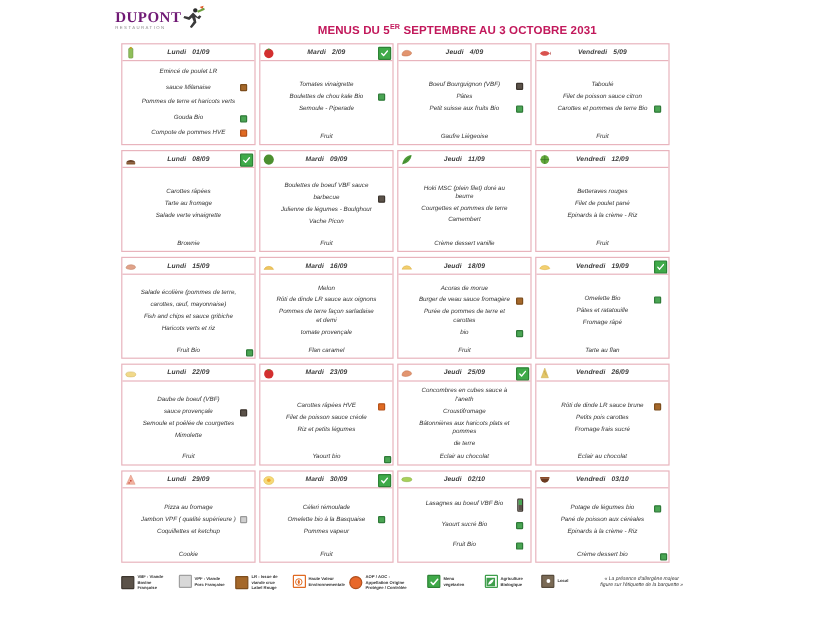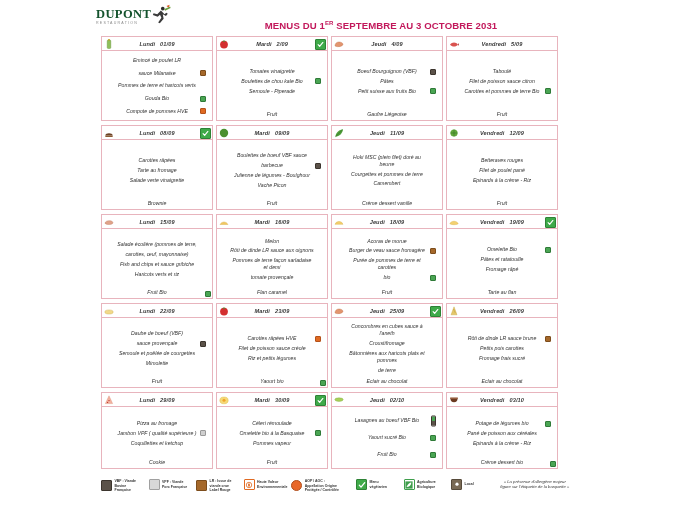--- a/index.html
+++ b/index.html
@@ -28,21 +28,21 @@
     left: 96px;
     top: 8px;
     width: 120px;
     height: 24px;
   }
   .logo-name {
     font-family: "Liberation Serif", serif;
     font-size: 12.5px;
     font-weight: bold;
     letter-spacing: 0.4px;
-    color: #14532d;
+    color: #701a75;
     line-height: 12px;
   }
   .logo-sub {
     font-size: 3.6px;
     letter-spacing: 1.2px;
     color: #8a8a8a;
     margin-top: 1px;
   }
   .logo-runner {
     position: absolute;
@@ -235,21 +235,21 @@
       <div class="logo-name">DUPONT</div>
       <div class="logo-sub">RESTAURATION</div>
       <svg class="logo-runner" viewBox="0 0 24 26">
         <path d="M15 3a2 2 0 1 0 0.01 0z" fill="#2d2d2d"></path>
         <path d="M13 7 L9 11 L5 10 L4.2 12 L9.5 13.8 L12 11.5 L13.5 15 L10 20 L11.8 21 L16 16 L15 11 L18.5 13 L20.5 10.5 L18.8 9.5 L17 11 Z" fill="#3a3a3a"></path>
         <path d="M19 2 L22.5 0.8 L21.6 4 Z" fill="#e05a2b"></path>
         <path d="M16.5 5.5 L23 2.5 L23.6 4.4 L17.6 7.2 Z" fill="#6d9e3f"></path>
       </svg>
     </div>
     <div class="main-title">
-      <span>MENUS DU 1</span><sup>ER</sup><span> SEPTEMBRE AU 3 OCTOBRE 2031</span>
+      <span>MENUS DU 5</span><sup>ER</sup><span> SEPTEMBRE AU 3 OCTOBRE 2031</span>
     </div>
   </div>
 
   <div class="grid" id="grid">
       <div class="week-row r1">
         <div class="day-card">
           <div class="day-head">
             <svg class="head-icon" viewBox="0 0 10 10">
               <rect x="3.2" y="1" width="3.6" height="8.5" rx="1" fill="#8fbf5a" stroke="#5f8a34" stroke-width="0.4"></rect>
               <rect x="4.2" y="0" width="1.6" height="1.6" fill="#c9a227"></rect>

